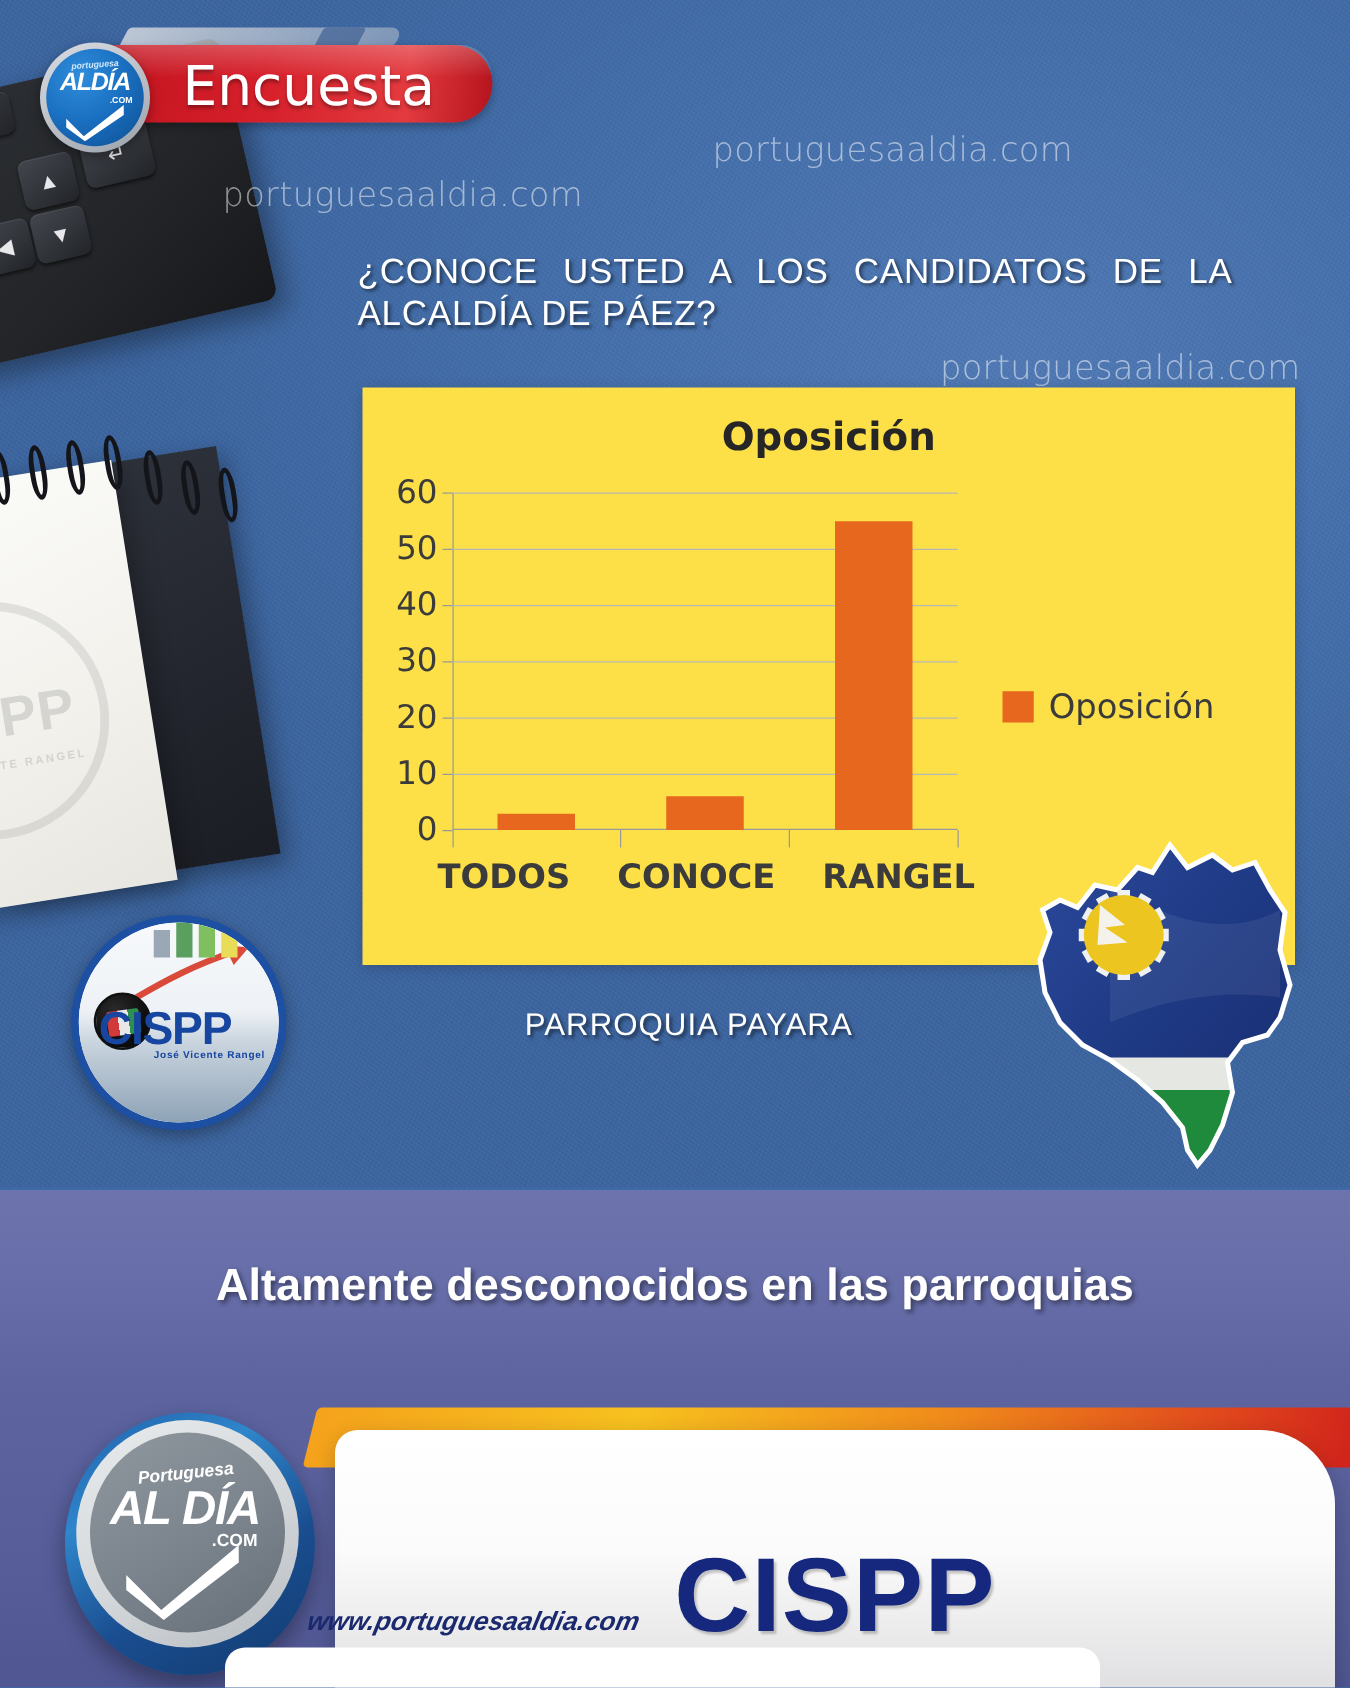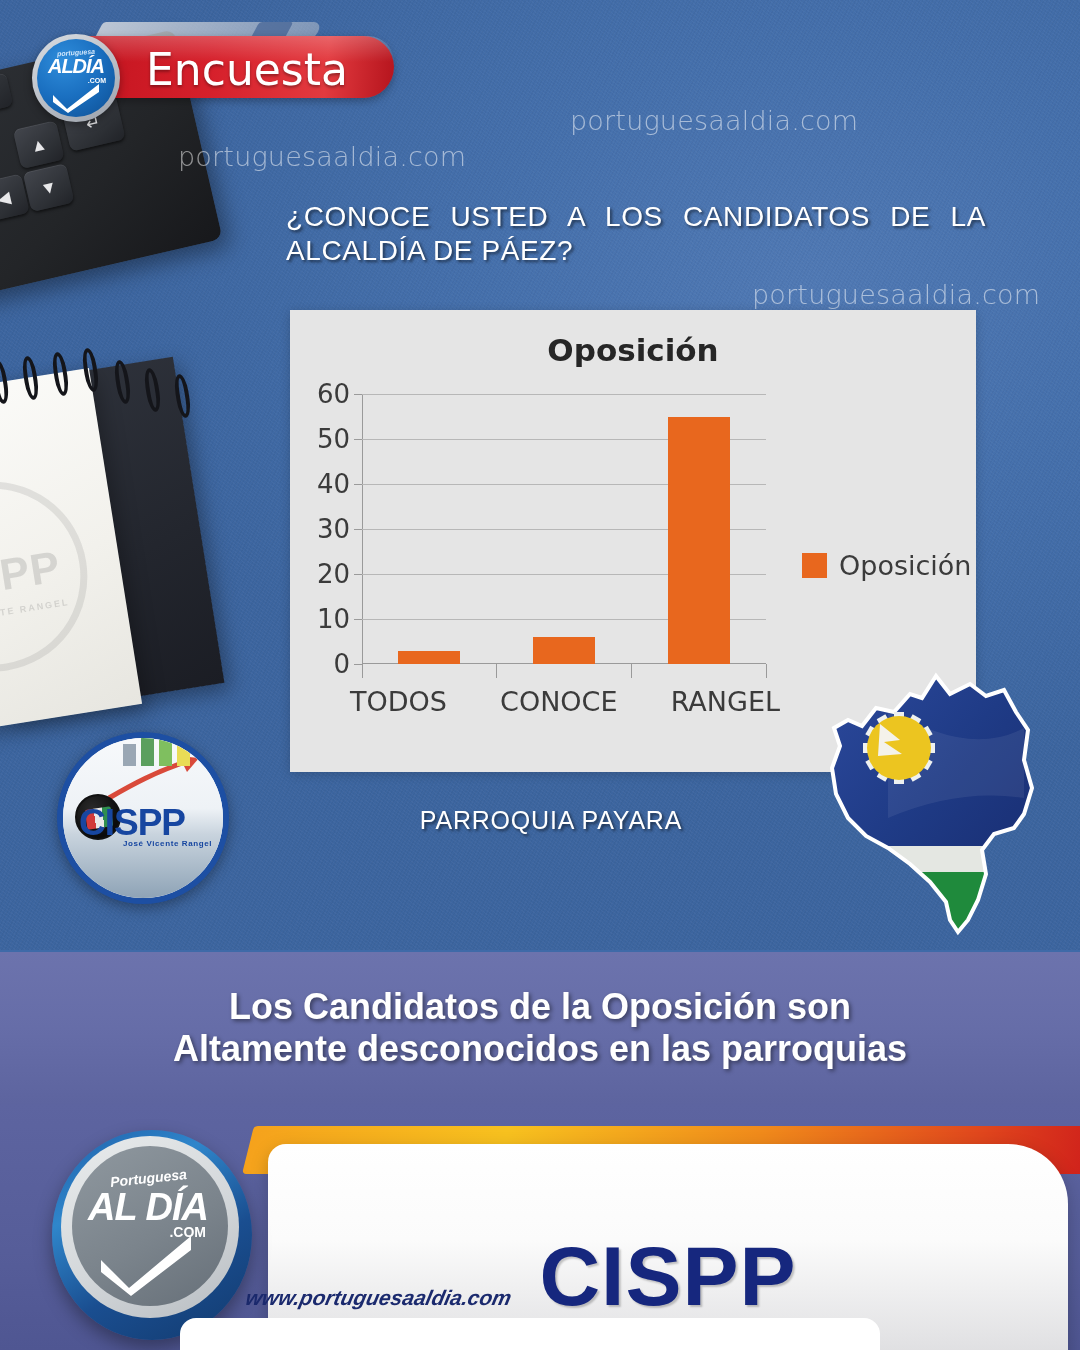--- a/index.html
+++ b/index.html
@@ -151,22 +151,22 @@
     color:#ffffff; font-weight:normal; font-size:28px; line-height:1.22;
     font-family:"Liberation Sans", sans-serif;
     letter-spacing:.6px;
     text-shadow:2px 2px 3px rgba(0,0,0,.55);
   }
   .qtitle .l1{ display:block; text-align:justify; text-align-last:justify; }
   .qtitle .l2{ display:block; }
 
   
   .chart-panel {
-    position:absolute; left:290px; top:310px; width:686px; height:462px;
-    background:#e5e5e5; z-index:15;
+    position:absolute; left:290px; top:310px; width:746px; height:462px;
+    background:#fde047; z-index:15;
     box-shadow:0 2px 10px rgba(0,0,0,.18);
   }
   .chart-title {
     position:absolute; left:0; right:0; top:22px; text-align:center;
     font-size:31px; font-weight:bold; color:#262626;
     font-family:"DejaVu Sans", sans-serif;
   }
   .plot {
     position:absolute; left:72px; top:84px; width:404px; height:270px;
   }
@@ -181,21 +181,21 @@
   }
   .tickmark{ position:absolute; left:-8px; width:8px; height:1px; background:#9a9a9a; }
   .bars { position:absolute; inset:0; }
   .bar {
     position:absolute; bottom:0; width:62px;
     background:#e8671e;
   }
   .xlabels {
     position:absolute; left:60px; top:376px; width:430px;
     display:flex; justify-content:space-between;
-    font-size:27px; color:#3b3b3b; font-family:"DejaVu Sans", sans-serif;
+    font-size:27px; color:#3b3b3b; font-family:"DejaVu Sans", sans-serif;font-weight:bold;
   }
   .axis-stub{ position:absolute; width:1px; height:14px; background:#9a9a9a; top:354px;}
   .legend {
     position:absolute; left:512px; top:240px; display:flex; align-items:center; gap:12px;
   }
   .legend-swatch { width:25px; height:25px; background:#e8671e; }
   .legend-label { font-size:27px; color:#3b3b3b; font-family:"DejaVu Sans", sans-serif; }
 
   
   .caption { position:absolute; left:0; right:0; top:806px; text-align:center; z-index:20;
@@ -500,21 +500,20 @@
           <rect x="76" y="44" width="10" height="22" transform="rotate(300 81 80)"></rect>
           <rect x="76" y="44" width="10" height="22" transform="rotate(330 81 80)"></rect>
         </g>
         <circle cx="81" cy="80" r="32" fill="#ecc520"></circle>
         <path d="M62 56 L82 72 L66 74 L84 86 L60 88 Z" fill="#f4f2ea"></path>
       </g>
     </svg>
   </div>
 
   <div class="banner">
-    <div class="banner-line">Los Candidatos de la Oposición son</div>
     <div class="banner-line">Altamente desconocidos en las parroquias</div>
   </div>
 
   <div class="footer">
     <div class="fbar-top"></div>
 
     <div class="fplate">
       <div class="fplate-text">CISPP</div>
     </div>
     <div class="furl">www.portuguesaaldia.com</div>

